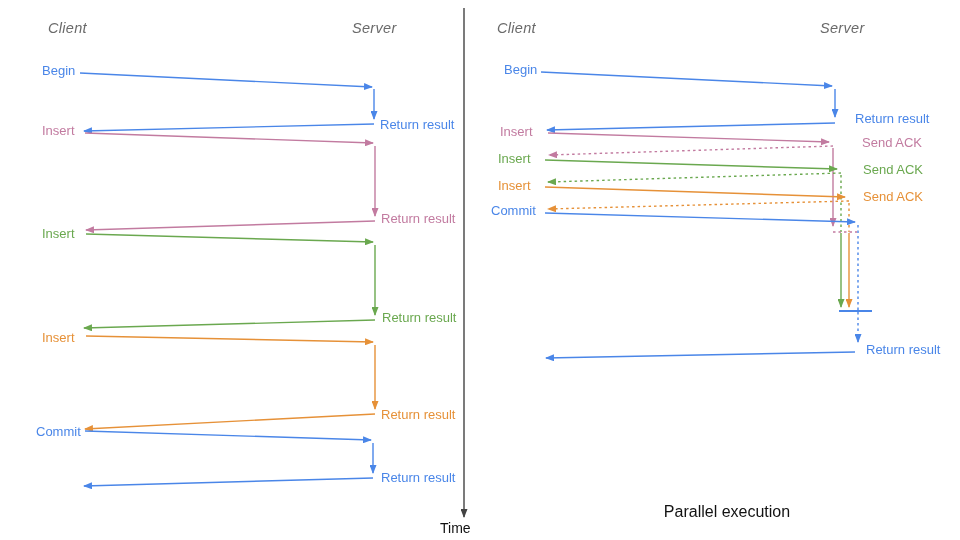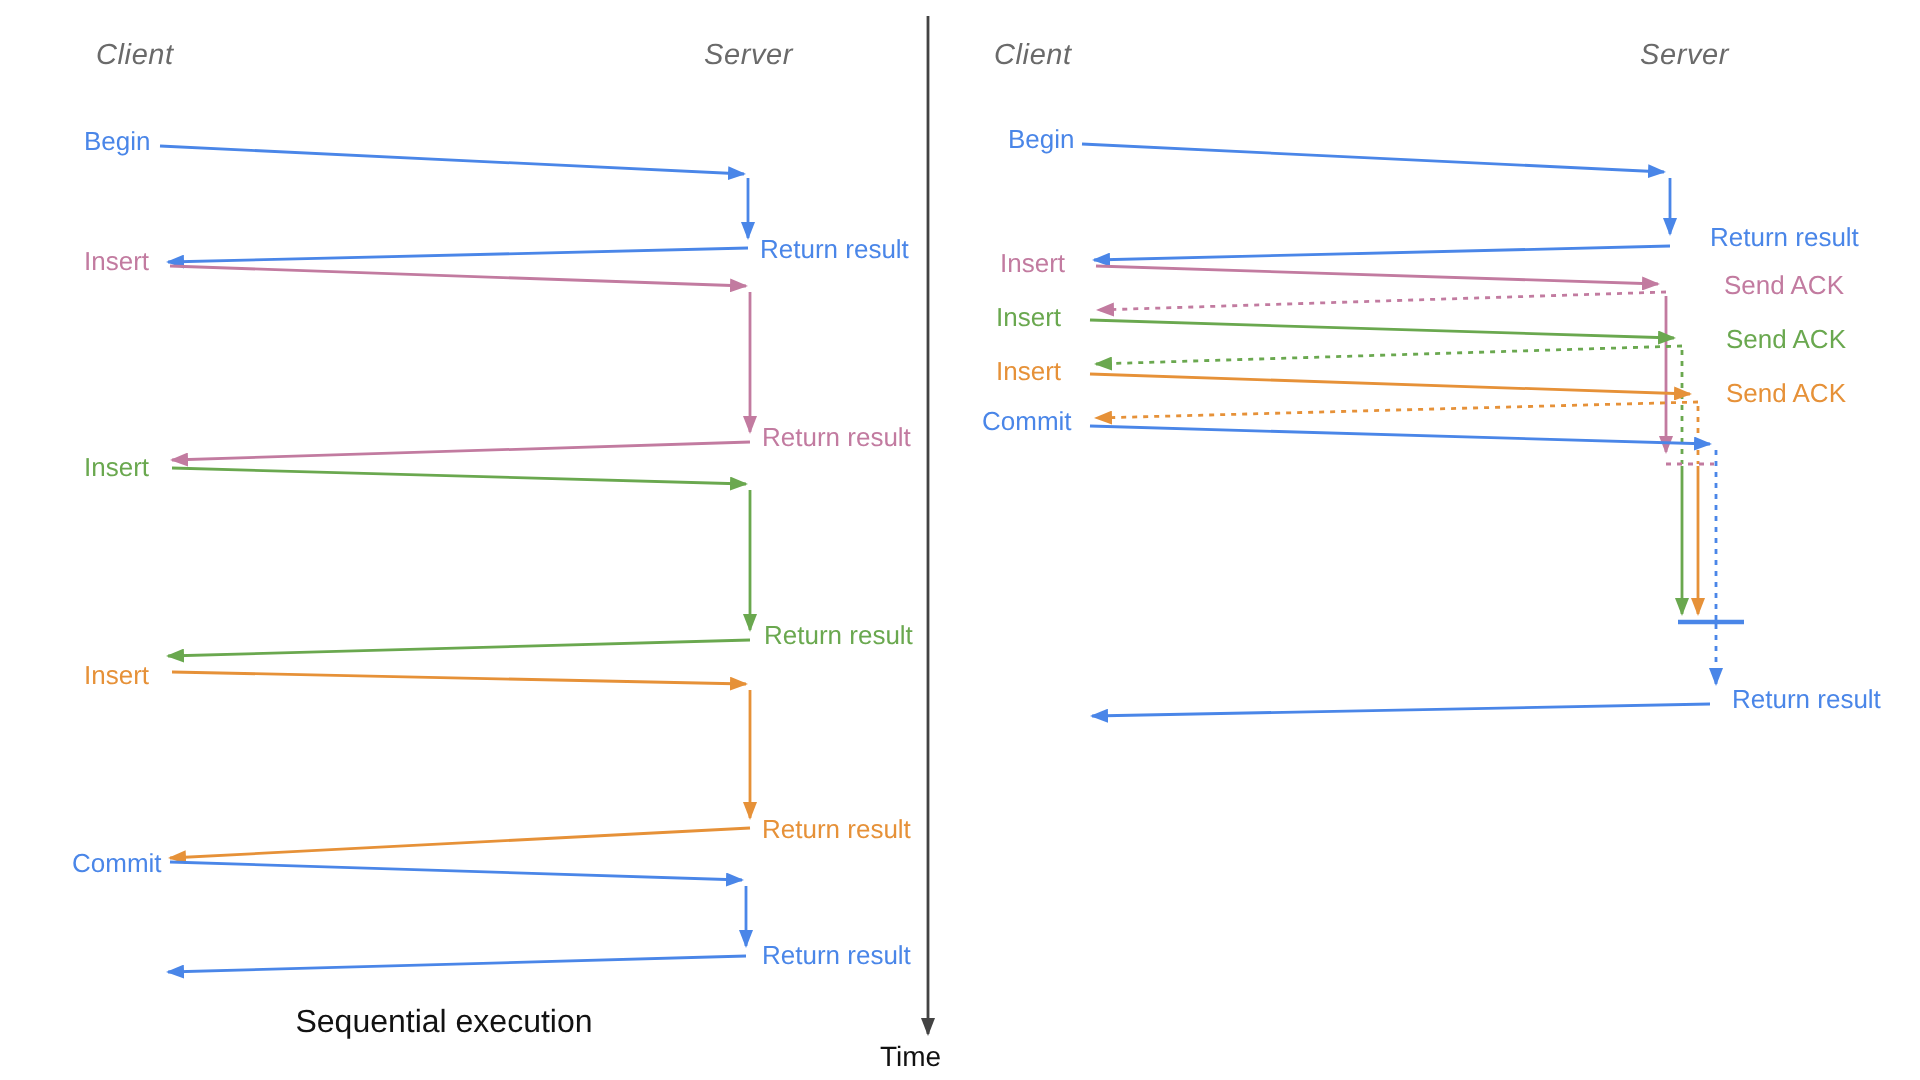--- a/index.html
+++ b/index.html
@@ -94,22 +94,22 @@
       <line x1="849" y1="233" x2="849" y2="307" stroke="#e69138" stroke-width="1.4" marker-end="url(#ah-orange)"></line>
       <line x1="545" y1="213" x2="855" y2="222" stroke="#4a86e8" stroke-width="1.4" marker-end="url(#ah-blue)"></line>
       <line x1="833" y1="232" x2="857" y2="232" stroke="#c27ba0" stroke-width="1.4" stroke-dasharray="2.5 3"></line>
       <line x1="858" y1="225" x2="858" y2="310" stroke="#4a86e8" stroke-width="1.4" stroke-dasharray="2.5 3"></line>
       <line x1="839" y1="311" x2="872" y2="311" stroke="#4a86e8" stroke-width="2.2"></line>
       <line x1="858" y1="312" x2="858" y2="342" stroke="#4a86e8" stroke-width="1.4" stroke-dasharray="2.5 3" marker-end="url(#ah-blue)"></line>
       <line x1="855" y1="352" x2="546" y2="358" stroke="#4a86e8" stroke-width="1.4" marker-end="url(#ah-blue)"></line>
       <line x1="464" y1="8" x2="464" y2="517" stroke="#434343" stroke-width="1.4" marker-end="url(#ah-axis)"></line>
     </svg>
 
-  <div class="caption" style="left:47px;width:350px;">Sequential execution</div>
 
+  <div class="caption" style="left:552px;width:350px;">Parallel execution</div>
 
   <div class="time-label">Time</div>
 <div class="lbl hdr" style="left: 48px; top: 21px; color: rgb(106, 106, 106);">Client</div>
     <div class="lbl hdr" style="left: 352px; top: 21px; color: rgb(106, 106, 106);">Server</div>
     <div class="lbl" style="left: 42px; top: 64px; color: rgb(74, 134, 232);">Begin</div>
     <div class="lbl" style="left: 380px; top: 118px; color: rgb(74, 134, 232);">Return result</div>
     <div class="lbl" style="left: 42px; top: 124px; color: rgb(194, 123, 160);">Insert</div>
     <div class="lbl" style="left: 381px; top: 212px; color: rgb(194, 123, 160);">Return result</div>
     <div class="lbl" style="left: 42px; top: 227px; color: rgb(106, 168, 79);">Insert</div>
     <div class="lbl" style="left: 382px; top: 311px; color: rgb(106, 168, 79);">Return result</div>

